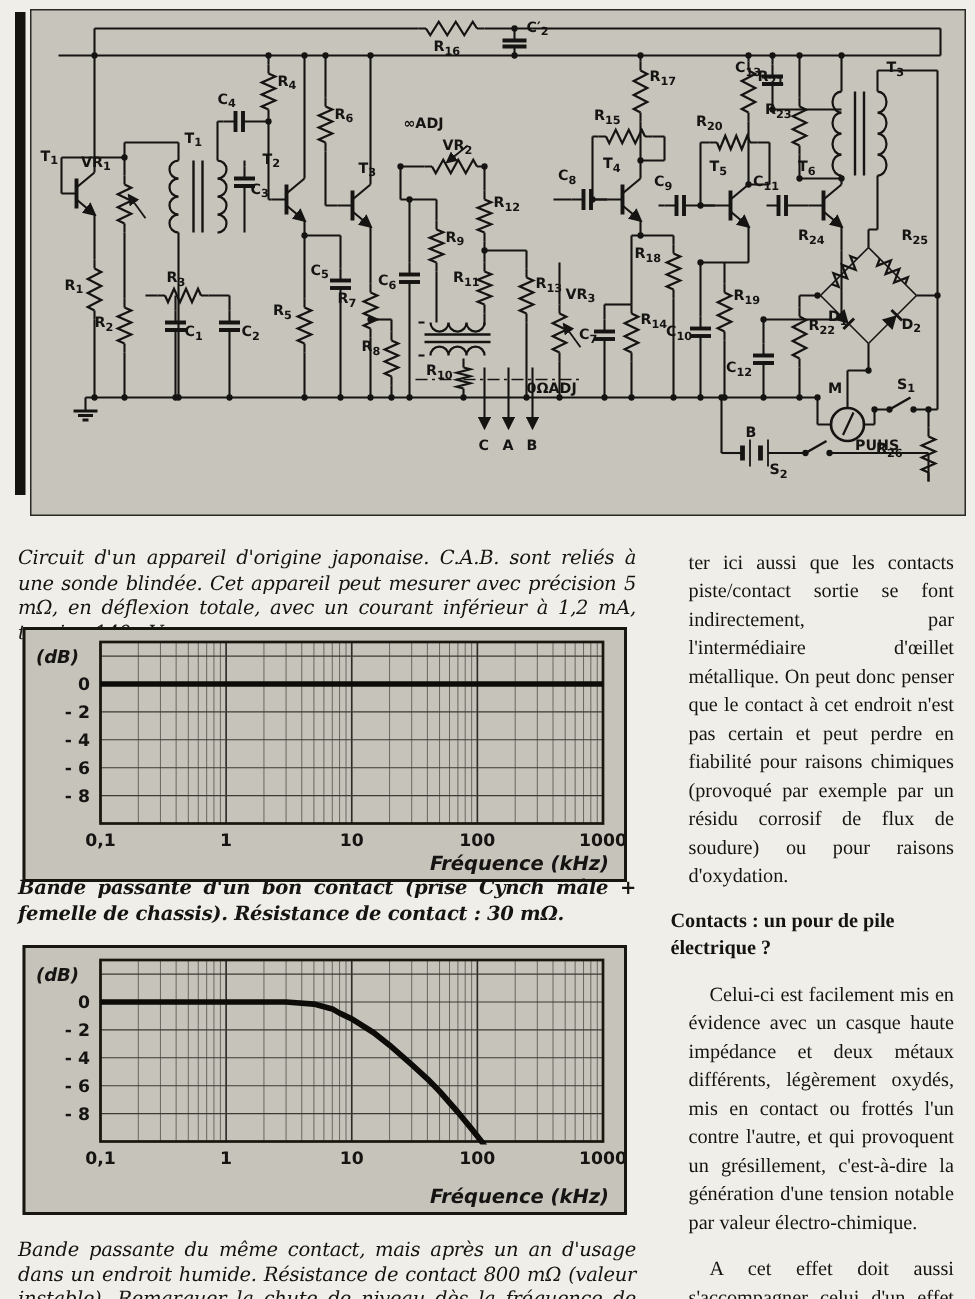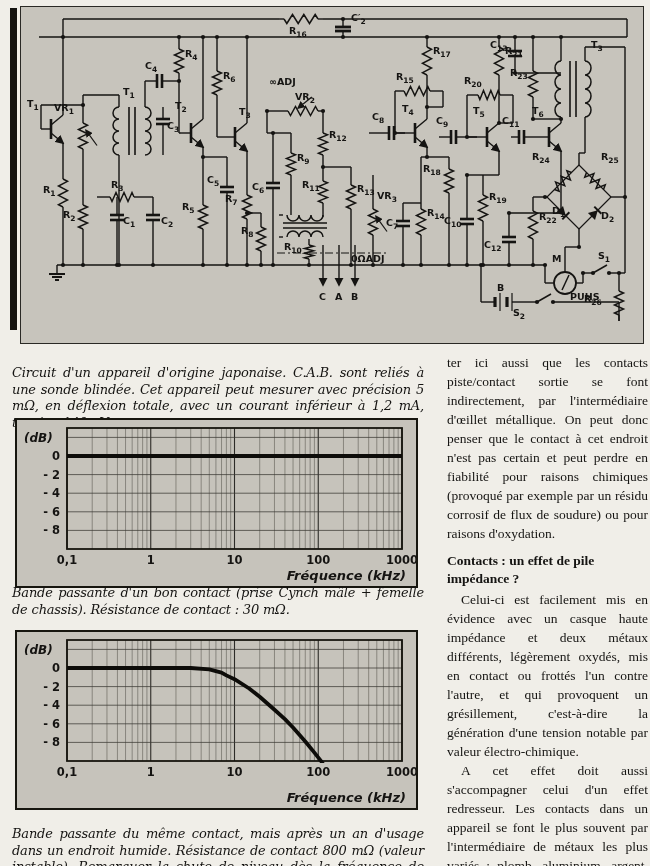--- a/index.html
+++ b/index.html
@@ -14,34 +14,34 @@
     left:20px;top:6px;width:624px;height:338px;
     background:#c7c4bc;border:1px solid #2a2925;box-sizing:border-box;
   }
   .caption{
     left:12px;width:412px;
     font-family:"DejaVu Serif", serif;
     font-style:italic;font-size:13px;line-height:16.5px;
     text-align:justify;letter-spacing:-0.2px;
   }
   #cap-circuit{top:352px;}
-  #cap-chart1{top:572px;}
+  #cap-chart1{top:572px;font-weight:bold;}
   #cap-chart2{top:813px;}
   .chart-panel{
     left:15px;width:403px;background:#c6c3bb;
     border:2px solid #17160f;box-sizing:border-box;
   }
   #chart1-panel{top:418px;height:170px;}
   #chart2-panel{top:630px;height:180px;}
   #article{
     left:447px;top:353px;width:201px;
     font-family:"Liberation Serif", serif;
     font-size:13.5px;line-height:19px;text-align:justify;
   }
-  #article p{margin:0;}
+  #article p{margin:12px;}
   #article p.ind{text-indent:14px;}
   #article h3{
     margin:9px 0 2px 0;font-size:13.5px;line-height:18px;font-weight:bold;
     text-align:left;
   }
   svg{display:block;}
 </style>
 </head>
 <body>
 
@@ -666,16 +666,16 @@
         <rect x="50" y="8" width="335" height="123"></rect>
       </clipPath>
       <polyline points="50.0,36.0 133.8,36.0 173.7,36.0 192.3,37.4 204.5,40.6 209.4,43.4 217.5,47.2 232.2,56.5 242.7,64.8 257.5,77.8 267.9,87.2 276.0,95.5 288.3,109.5 297.4,120.6 304.7,129.9 309.4,137.4" fill="none" stroke="#0d0c09" stroke-width="3.8" stroke-linecap="round" stroke-linejoin="round" clip-path="url(#clipchart2)"></polyline>
     </svg>
 </section>
 
 <p id="cap-chart2" class="abs caption">Bande passante du même contact, mais après un an d'usage dans un endroit humide. Résistance de contact 800 mΩ (valeur instable). Remarquer la chute de niveau dès la fréquence de 8000 Hz.</p>
 
 <aside id="article" class="abs">
   <p>ter ici aussi que les contacts piste/contact sortie se font indirectement, par l'intermédiaire d'œillet métallique. On peut donc penser que le contact à cet endroit n'est pas certain et peut perdre en fiabilité pour raisons chimiques (provoqué par exemple par un résidu corrosif de flux de soudure) ou pour raisons d'oxydation.</p>
-  <h3>Contacts : un effet de pile impédance ?</h3>
+  <h3>Contacts : un pour de pile électrique ?</h3>
   <p class="ind">Celui-ci est facilement mis en évidence avec un casque haute impédance et deux métaux différents, légèrement oxydés, mis en contact ou frottés l'un contre l'autre, et qui provoquent un grésillement, c'est-à-dire la génération d'une tension notable par valeur électro-chimique.</p>
   <p class="ind">A cet effet doit aussi s'accompagner celui d'un effet redresseur. Les contacts dans un appareil se font le plus souvent par l'intermédiaire de métaux les plus variés : plomb, aluminium, argent, cuivre, or, nickel, rodium, carbone, etc. dont plusieurs sont utilisés dans les piles électriques. Ils peuvent poser de graves problèmes pour la réalisation d'appa-</p>
 </aside>
 
 </body></html>

